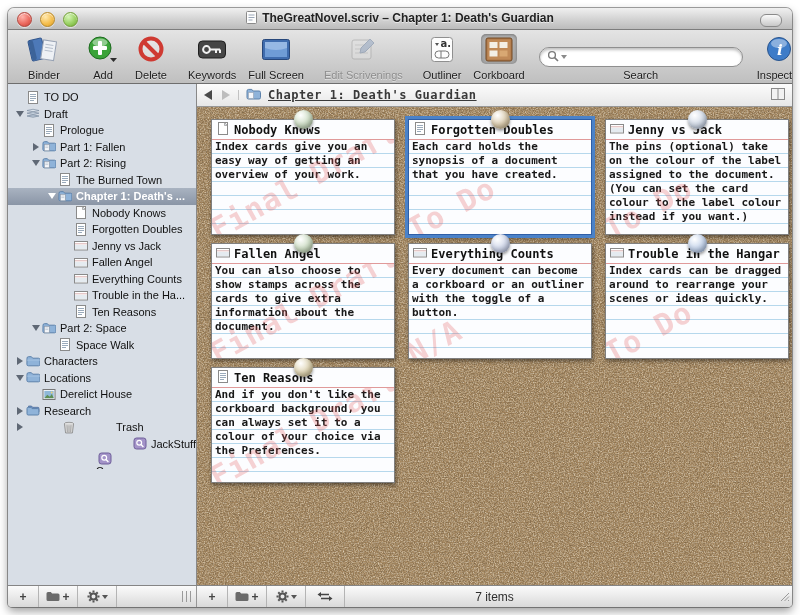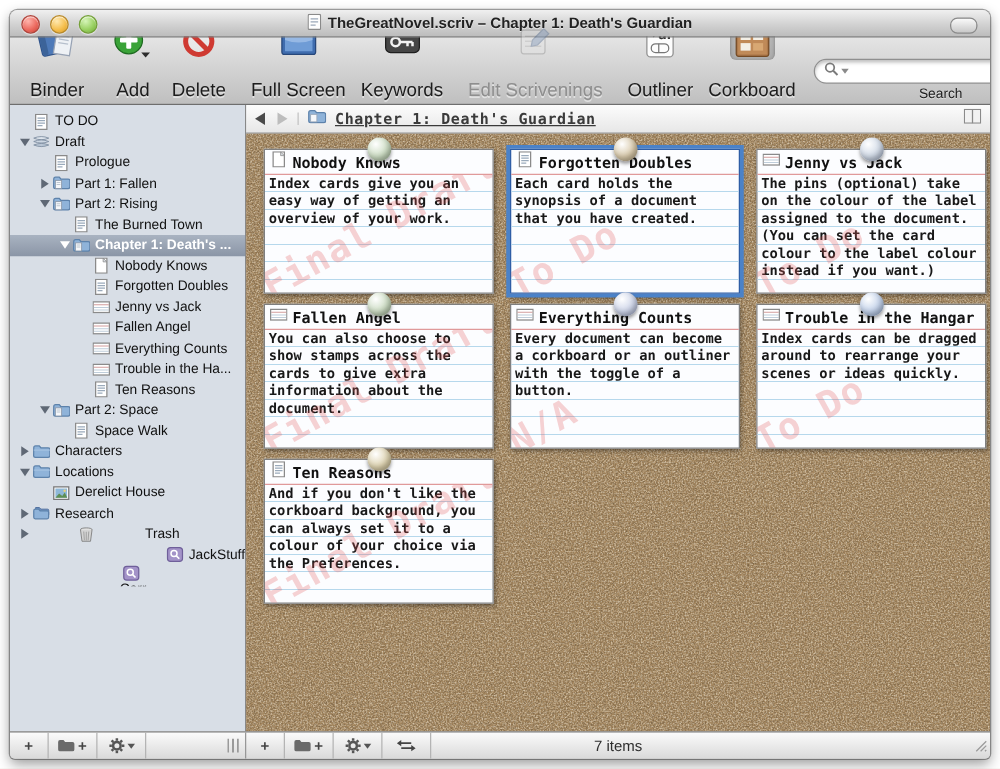--- a/index.html
+++ b/index.html
@@ -15,21 +15,21 @@
   .light.red{background:radial-gradient(circle at 35% 30%,#ffb3ab,#ec6b60 55%,#c63b30);border:1px solid #b0453c;}
   .light.yellow{background:radial-gradient(circle at 35% 30%,#ffe9b0,#f5bf4f 55%,#d99a1e);border:1px solid #b98a2a;}
   .light.green{background:radial-gradient(circle at 35% 30%,#d6f5b8,#9ad163 55%,#6ba72f);border:1px solid #74a038;}
   .wtitle{font-size:12px;font-weight:bold;color:#222;display:flex;gap:5px;text-shadow:0 1px 0 rgba(255,255,255,.6);}
   .pillbtn{position:absolute;right:10px;top:6px;width:20px;height:11px;border-radius:6px;
     border:1px solid #8a8a8a;background:linear-gradient(#fafafa,#c8c8c8);}
   
   .toolbar{height:49px;flex:none;background:linear-gradient(#e4e4e4,#bfbfbf);border-bottom:1px solid #6e6e6e;
     display:flex;align-items:flex-end;padding:2px 10px 2px 10px;}
   .tb-btn{display:flex;flex-direction:column;align-items:center;margin:0 6px;cursor:default;}
-  .tb-btn .lab{font-size:15px;color:#1c1c1c;margin-top:16px;white-space:nowrap;text-shadow:0 1px 0 rgba(255,255,255,.5);}
+  .tb-btn .lab{font-size:11px;color:#1c1c1c;margin-top:5px;white-space:nowrap;text-shadow:0 1px 0 rgba(255,255,255,.5);}
   .tb-btn.disabled .lab{color:#8e8e8e;}
   .tb-ic{height:30px;display:flex;align-items:center;justify-content:center;padding:0 3px;border-radius:5px;}
   .tb-ic.sel{background:rgba(0,0,0,.20);box-shadow:inset 0 1px 3px rgba(0,0,0,.35);}
   .tb-sep{width:1px;align-self:stretch;margin:4px 4px;background:repeating-linear-gradient(to bottom,#9a9a9a 0 1px,transparent 1px 3px);}
   .searchwrap{flex:1;display:flex;flex-direction:column;align-items:center;margin:0 8px;}
   .searchpill{width:188px;height:18px;border-radius:10px;background:#fff;border:1px solid #8f8f8f;
     box-shadow:inset 0 2px 3px rgba(0,0,0,.25);display:flex;align-items:center;padding:0 7px;gap:2px;margin-top:5px;}
   .searchwrap .lab{font-size:11px;color:#1c1c1c;margin-top:2px;text-shadow:0 1px 0 rgba(255,255,255,.5);}
   
   .main{flex:1;display:flex;min-height:0;}
@@ -144,39 +144,39 @@
         <svg width="28" height="29" viewBox="0 0 28 29">
           <circle cx="14" cy="14" r="10.5" fill="rgba(255,255,255,0.25)" stroke="#cf3a32" stroke-width="4"></circle>
           <line x1="7" y1="7" x2="21" y2="21" stroke="#cf3a32" stroke-width="4"></line>
         </svg>
       </span>
       <span class="lab">Delete</span>
     </div>
     <span class="tb-sep"></span>
     <div class="tb-btn">
       <span class="tb-ic">
-        <svg width="32" height="29" viewBox="0 0 32 29">
-          <rect x="2.5" y="4.5" width="27" height="20" rx="2" fill="#3f6cae" stroke="#27477a"></rect>
-          <rect x="5" y="7" width="22" height="15" fill="#6f9cd6"></rect>
-          <path d="M5 7 h22 v6 q-11 4 -22 0 z" fill="#9dbde6" opacity="0.85"></path>
-        </svg>
-      </span>
-      <span class="lab">Full Screen</span>
-    </div>
-    <div class="tb-btn">
-      <span class="tb-ic">
         <svg width="30" height="29" viewBox="0 0 30 29">
           <rect x="1.5" y="6" width="27" height="17" rx="4" fill="#464646" stroke="#1f1f1f"></rect>
           <circle cx="9.5" cy="14.5" r="3.4" fill="none" stroke="#f2f2f2" stroke-width="2"></circle>
           <line x1="13" y1="14.5" x2="23" y2="14.5" stroke="#f2f2f2" stroke-width="2"></line>
           <line x1="19" y1="14.5" x2="19" y2="18" stroke="#f2f2f2" stroke-width="2"></line>
           <line x1="23" y1="14.5" x2="23" y2="18" stroke="#f2f2f2" stroke-width="2"></line>
         </svg>
       </span>
       <span class="lab">Keywords</span>
+    </div>
+    <div class="tb-btn">
+      <span class="tb-ic">
+        <svg width="32" height="29" viewBox="0 0 32 29">
+          <rect x="2.5" y="4.5" width="27" height="20" rx="2" fill="#3f6cae" stroke="#27477a"></rect>
+          <rect x="5" y="7" width="22" height="15" fill="#6f9cd6"></rect>
+          <path d="M5 7 h22 v6 q-11 4 -22 0 z" fill="#9dbde6" opacity="0.85"></path>
+        </svg>
+      </span>
+      <span class="lab">Full Screen</span>
     </div>
     <span class="tb-sep"></span>
     <div class="tb-btn disabled">
       <span class="tb-ic">
         <svg width="30" height="29" viewBox="0 0 30 29" opacity="0.5">
           <rect x="4" y="5" width="19" height="19" rx="2" fill="#e2e2e2" stroke="#9a9a9a"></rect>
           <line x1="7" y1="10" x2="20" y2="10" stroke="#b5b5b5"></line>
           <line x1="7" y1="14" x2="20" y2="14" stroke="#b5b5b5"></line>
           <line x1="7" y1="18" x2="20" y2="18" stroke="#b5b5b5"></line>
           <path d="M22 4 l4 4 -9 9 -5 1 1 -5 z" fill="#8fa3c0" stroke="#6a7f9e"></path>

